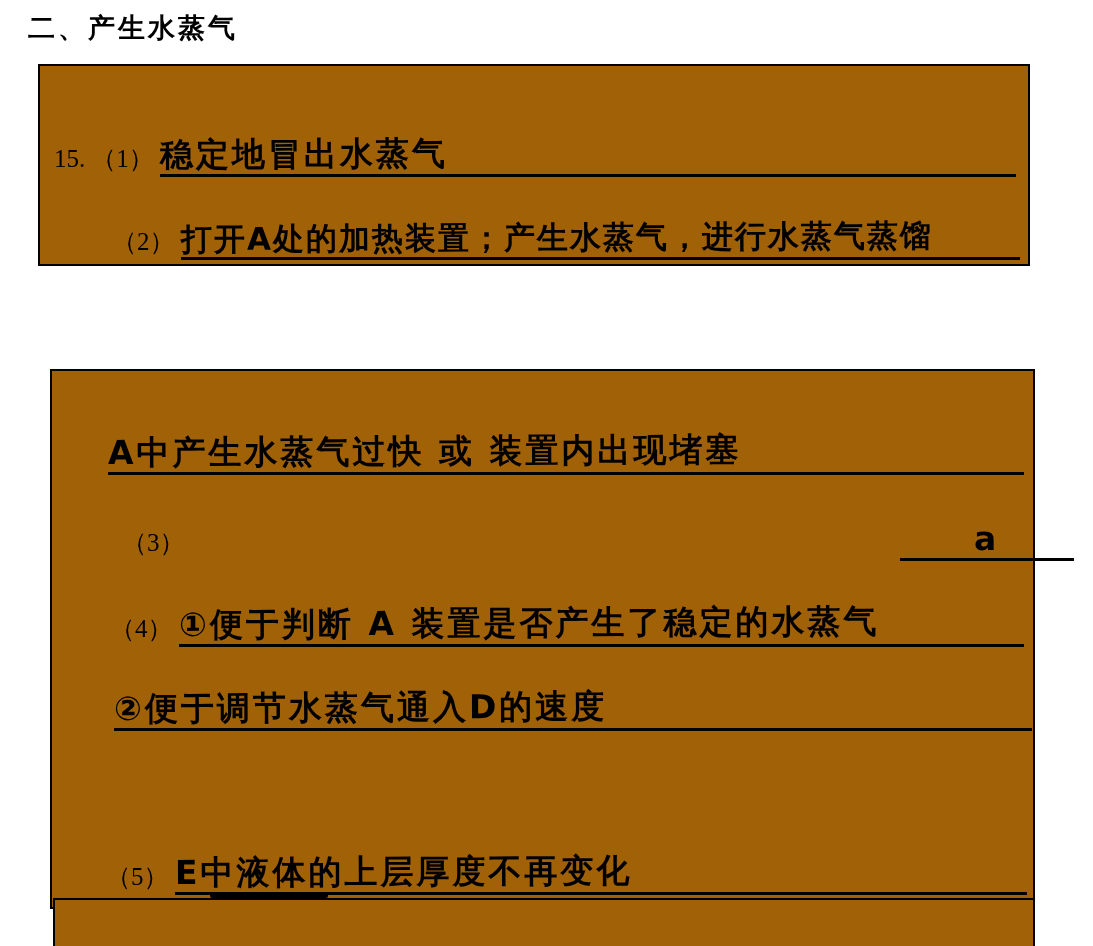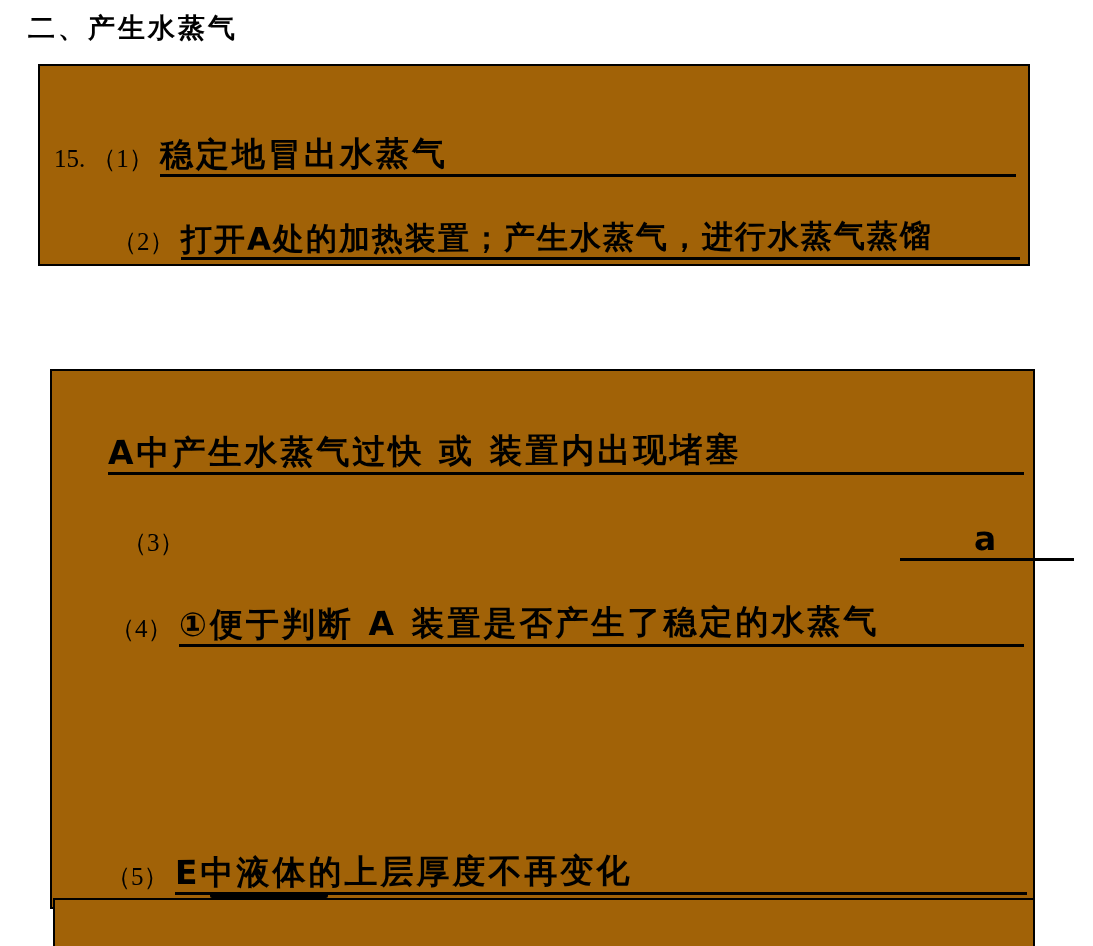--- a/index.html
+++ b/index.html
@@ -85,20 +85,25 @@
     </span>
   </div>
 
   <div class="ans-row" style="left:58px; top:220px; width:914px;">
     <span class="q-label">（4）</span>
     <span class="answer-line grow">
       <span class="hand">①便于判断 A 装置是否产生了稳定的水蒸气</span>
     </span>
   </div>
 
+  <div class="ans-row" style="left:62px; top:304px; width:918px;">
+    <span class="answer-line grow">
+      <span class="hand">②便于调节水蒸气通入D的速度</span>
+    </span>
+  </div>
 
 
   <div class="ans-row" style="left:54px; top:468px; width:921px;">
     <span class="q-label">（5）</span>
     <span class="answer-line grow">
       <span class="hand">E中液体的上层厚度不再变化</span>
     </span>
   </div>
 </div>
 

